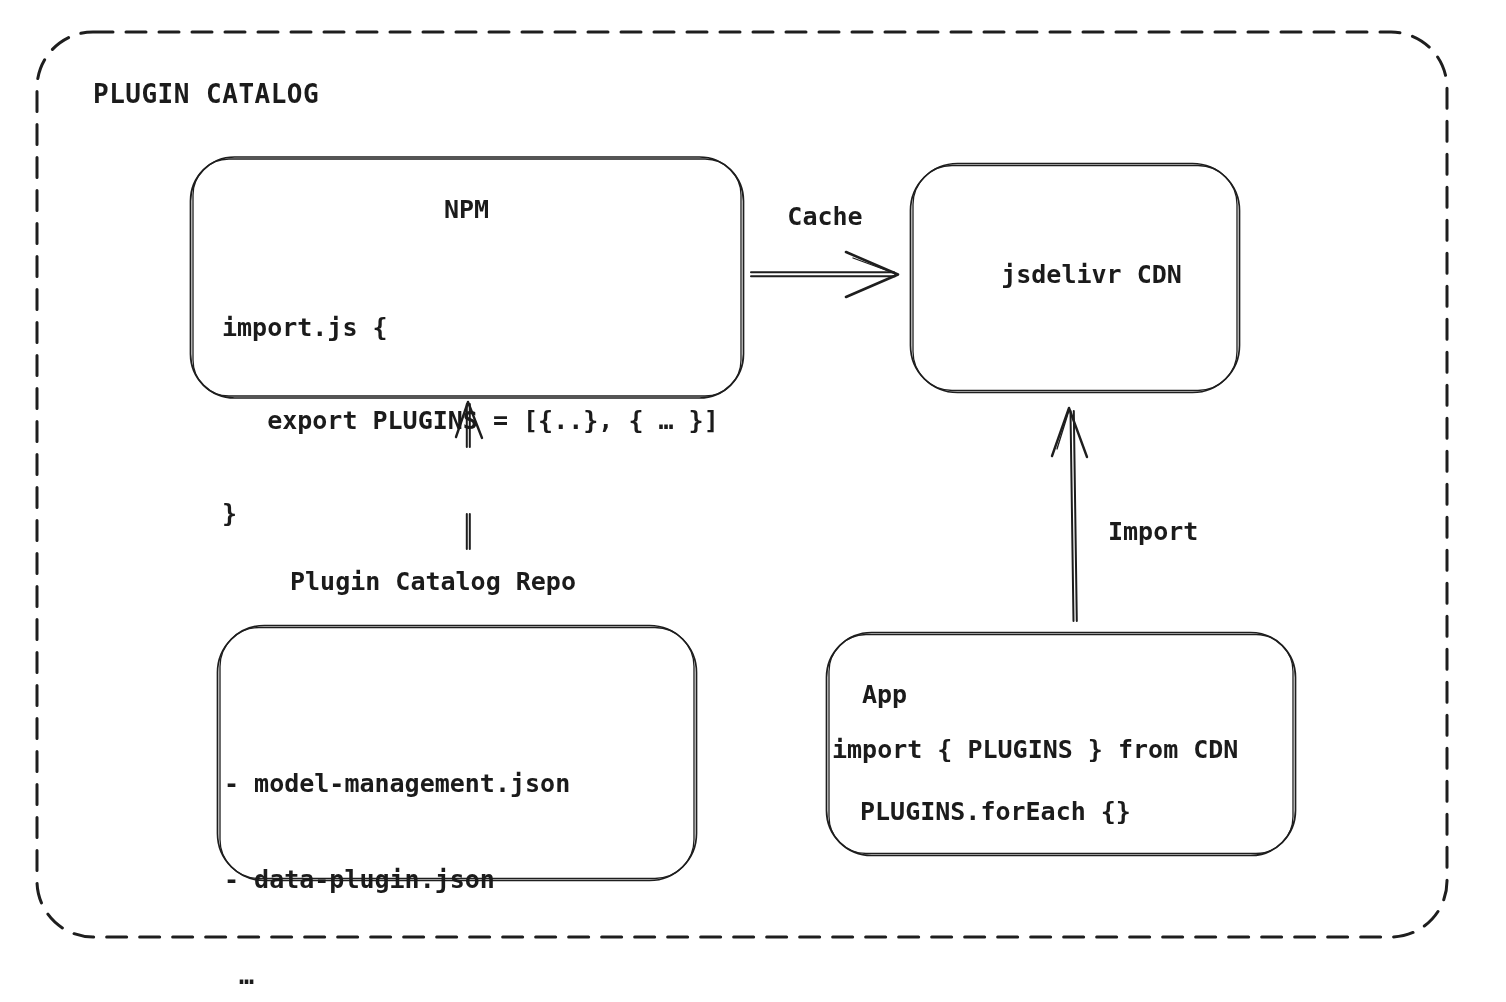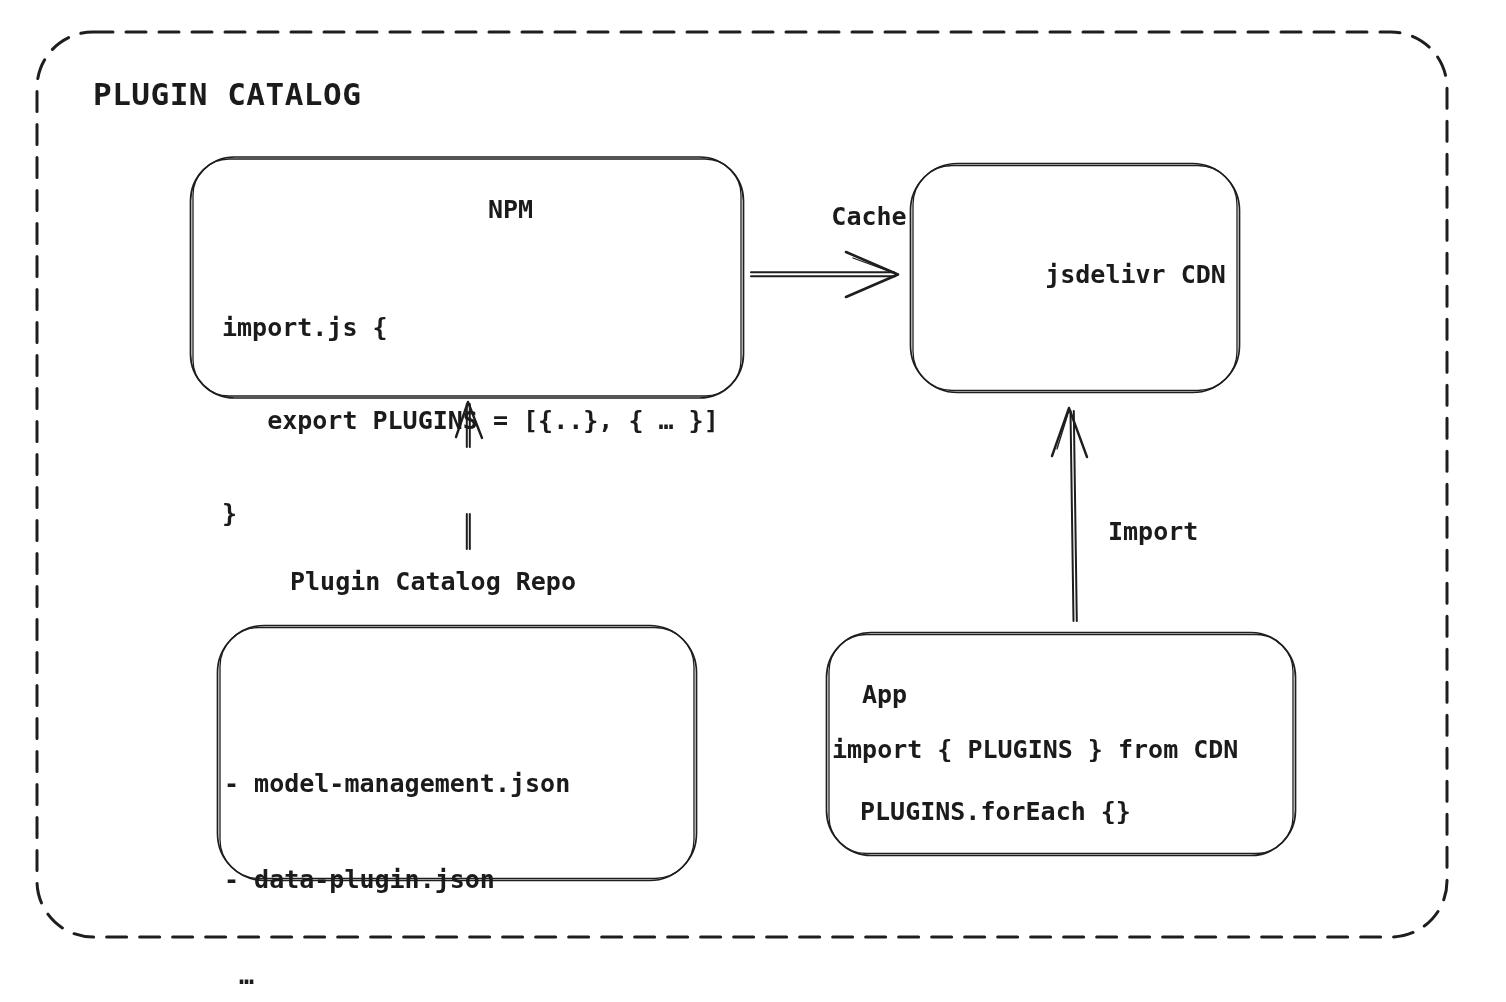--- a/index.html
+++ b/index.html
@@ -19,22 +19,22 @@
   .shapes * { vector-effect: non-scaling-stroke; }
   .t {
     position: absolute;
     white-space: pre;
     font-family: "DejaVu Sans Mono", "Liberation Mono", monospace;
     font-weight: 600;
     font-size: 25px;
     line-height: 31px;
     color: #1b1b1b;
   }
-  .t.title { font-size: 31px; letter-spacing: 0.5px; }
-  .center { text-align: center; padding-left: 44px; }
+  .t.title { font-size: 26px; letter-spacing: 0.5px; }
+  .center { text-align: center; }
   .lh32 { line-height: 32px; }
 </style>
 </head>
 <body>
 
 <div class="stage">
 
   <svg class="shapes" viewBox="0 0 1506 1002" fill="none" stroke="#1e1e1e" stroke-linecap="round" stroke-linejoin="round">
 
     <g>

